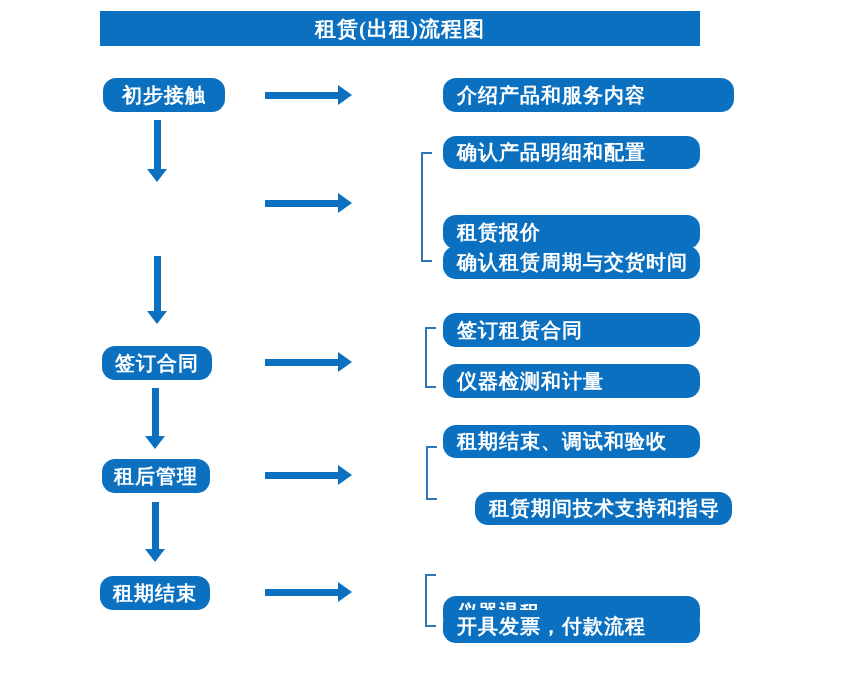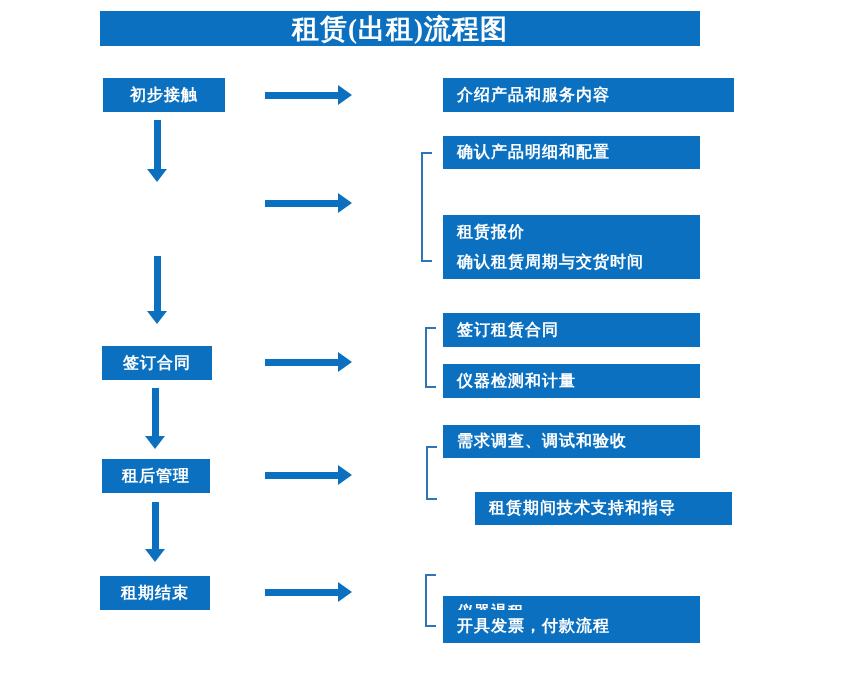--- a/index.html
+++ b/index.html
@@ -14,31 +14,32 @@
     height: 688px;
     background: #ffffff;
     font-family: "Liberation Serif", "DejaVu Serif", serif;
     overflow: hidden;
   }
   .title-bar {
     position: absolute;
     left: 100px; top: 11px; width: 600px; height: 35px;
     background: var(--primary);
     color: var(--text);
-    font-size: 27px; font-weight: bold; letter-spacing: 1px;
+    font-size: 21px; font-weight: bold; letter-spacing: 1px;
     display: flex; align-items: center; justify-content: center;
   }
   .box {
     position: absolute;
     background: var(--primary);
     color: var(--text);
-    font-size: 16px; font-weight: bold;
+    font-size: 20px; font-weight: bold;
     display: flex; align-items: center;
     box-sizing: border-box;
     white-space: nowrap;
+    border-radius: 13px;
   }
   .step-box { justify-content: center; letter-spacing: 1px; }
   .detail-box { padding-left: 14px; letter-spacing: 1px; }
   .harrow {
     position: absolute;
     height: 7px;
     background: var(--primary);
   }
   .harrow::after {
     content: "";
@@ -98,18 +99,18 @@
   <div class="bracket" style="left:425px; top:327px; height:61px;"></div>
   <div class="bracket" style="left:426px; top:446px; height:54px;"></div>
   <div class="bracket" style="left:425px; top:574px; height:53px;"></div>
 
   <div class="box detail-box" style="left:443px; top:78px;  width:291px; height:34px;">介绍产品和服务内容</div>
   <div class="box detail-box" style="left:443px; top:136px; width:257px; height:33px;">确认产品明细和配置</div>
   <div class="box detail-box" style="left:443px; top:187px; width:257px; height:34px;margin-top:28px;">租赁报价</div>
   <div class="box detail-box" style="left:443px; top:246px; width:257px; height:33px;">确认租赁周期与交货时间</div>
   <div class="box detail-box" style="left:443px; top:313px; width:257px; height:34px;">签订租赁合同</div>
   <div class="box detail-box" style="left:443px; top:364px; width:257px; height:34px;">仪器检测和计量</div>
-  <div class="box detail-box" style="left:443px; top:425px; width:257px; height:33px;">需求调查、调试和验收</div>
+  <div class="box detail-box" style="left:443px; top:425px; width:257px; height:33px;">租期结束、调试和验收</div>
   <div class="box detail-box" style="left:443px; top:492px; width:257px; height:33px;margin-left:32px;">租赁期间技术支持和指导</div>
   <div class="box detail-box" style="left:443px; top:560px; width:257px; height:33px;margin-top:36px;">仪器退租</div>
   <div class="box detail-box" style="left:443px; top:610px; width:257px; height:33px;">开具发票，付款流程</div>
 
 </div>
 
 </body></html>

